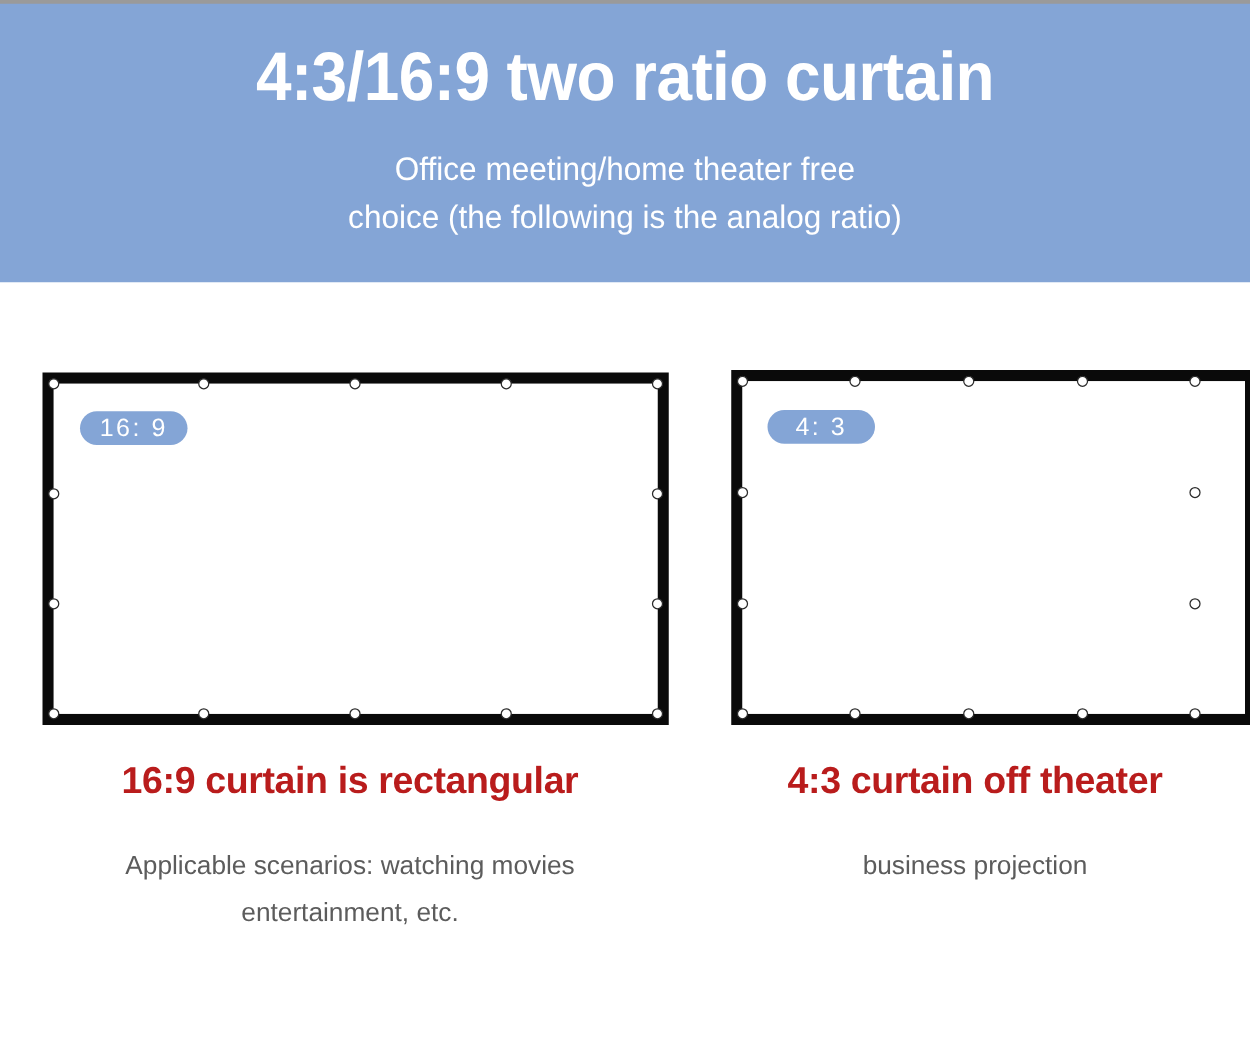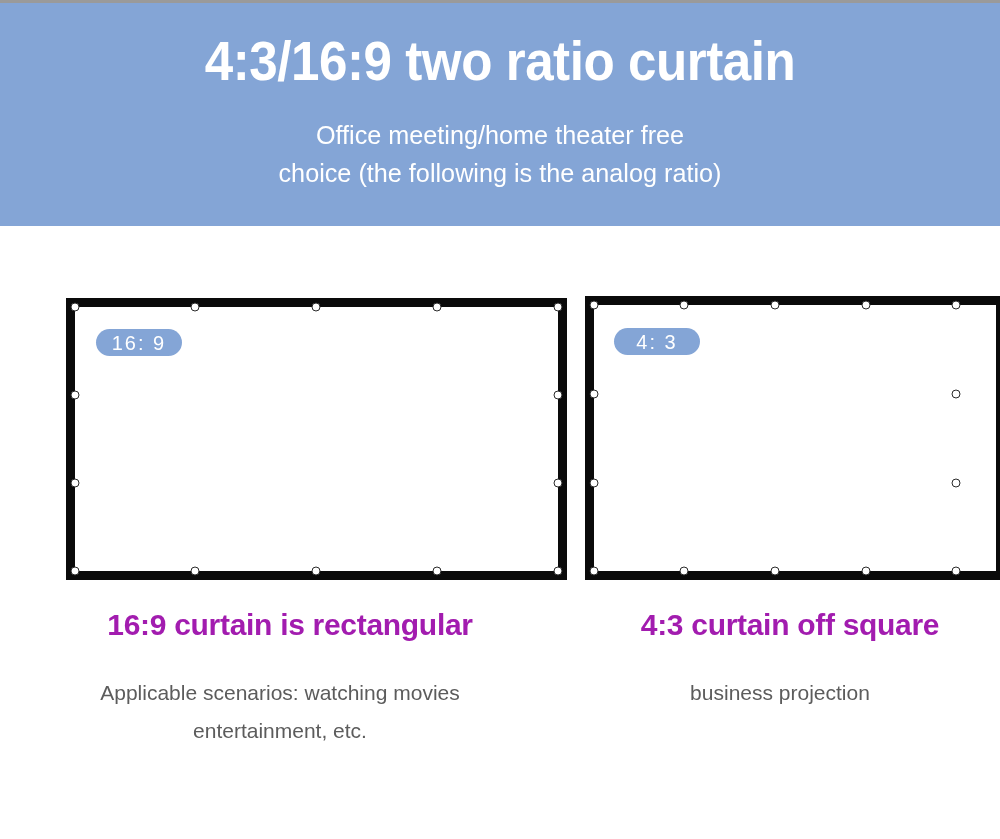--- a/index.html
+++ b/index.html
@@ -72,21 +72,21 @@
   .col-left  { left: 0px;   top: 0px; width: 560px; }
   .col-right { left: 560px; top: 0px; width: 440px; }
 
   
   .curtain {
     position: absolute;
     box-sizing: border-box;
     background: #ffffff;
     border: 9px solid #0a0a0a;
   }
-  .curtain-169 { left: 34px; top: 72px;  width: 501px; height: 282px; margin-left: 32px; }
+  .curtain-169 { left: 34px; top: 72px;  width: 501px; height: 282px; }
   .curtain-43  { left: 25px; top: 70px;  width: 420px; height: 284px; }
 
   .curtain-inner {
     position: absolute;
     inset: 0;
     background: #ffffff;
   }
 
   
   .grommet {
@@ -121,24 +121,23 @@
   .badge-43  { left: 20px; top: 23px; width: 86px; height: 27px; }
 
   
   .caption-title {
     position: absolute;
     width: 100%;
     text-align: center;
     font-size: 30px;
     line-height: 36px;
     font-weight: bold;
-    color: #a21caf;
+    color: #b91c1c;
     letter-spacing: -0.3px;
     white-space: nowrap;
-    padding-left: 10px;
   }
   .cap-title-left  { top: 381px; left: 0; }
   .cap-title-right { top: 381px; left: 0; }
 
   .caption-body {
     position: absolute;
     width: 100%;
     text-align: center;
     font-size: 21px;
     line-height: 38px;
@@ -217,20 +216,20 @@
       <span class="grommet" style="left:272px; top:266px;"></span>
       <span class="grommet" style="left:362px; top:266px;"></span>
 
       <span class="grommet" style="left:0px;   top:89px;"></span>
       <span class="grommet" style="left:0px;   top:178px;"></span>
 
       <span class="grommet" style="left:362px; top:89px;"></span>
       <span class="grommet" style="left:362px; top:178px;"></span>
     </div>
 
-    <div class="caption-title cap-title-right">4:3 curtain off square</div>
+    <div class="caption-title cap-title-right">4:3 curtain off theater</div>
 
     <div class="caption-body cap-body-right">
       <span class="line">business projection</span>
     </div>
   </section>
 
 </main>
 
 </body></html>

